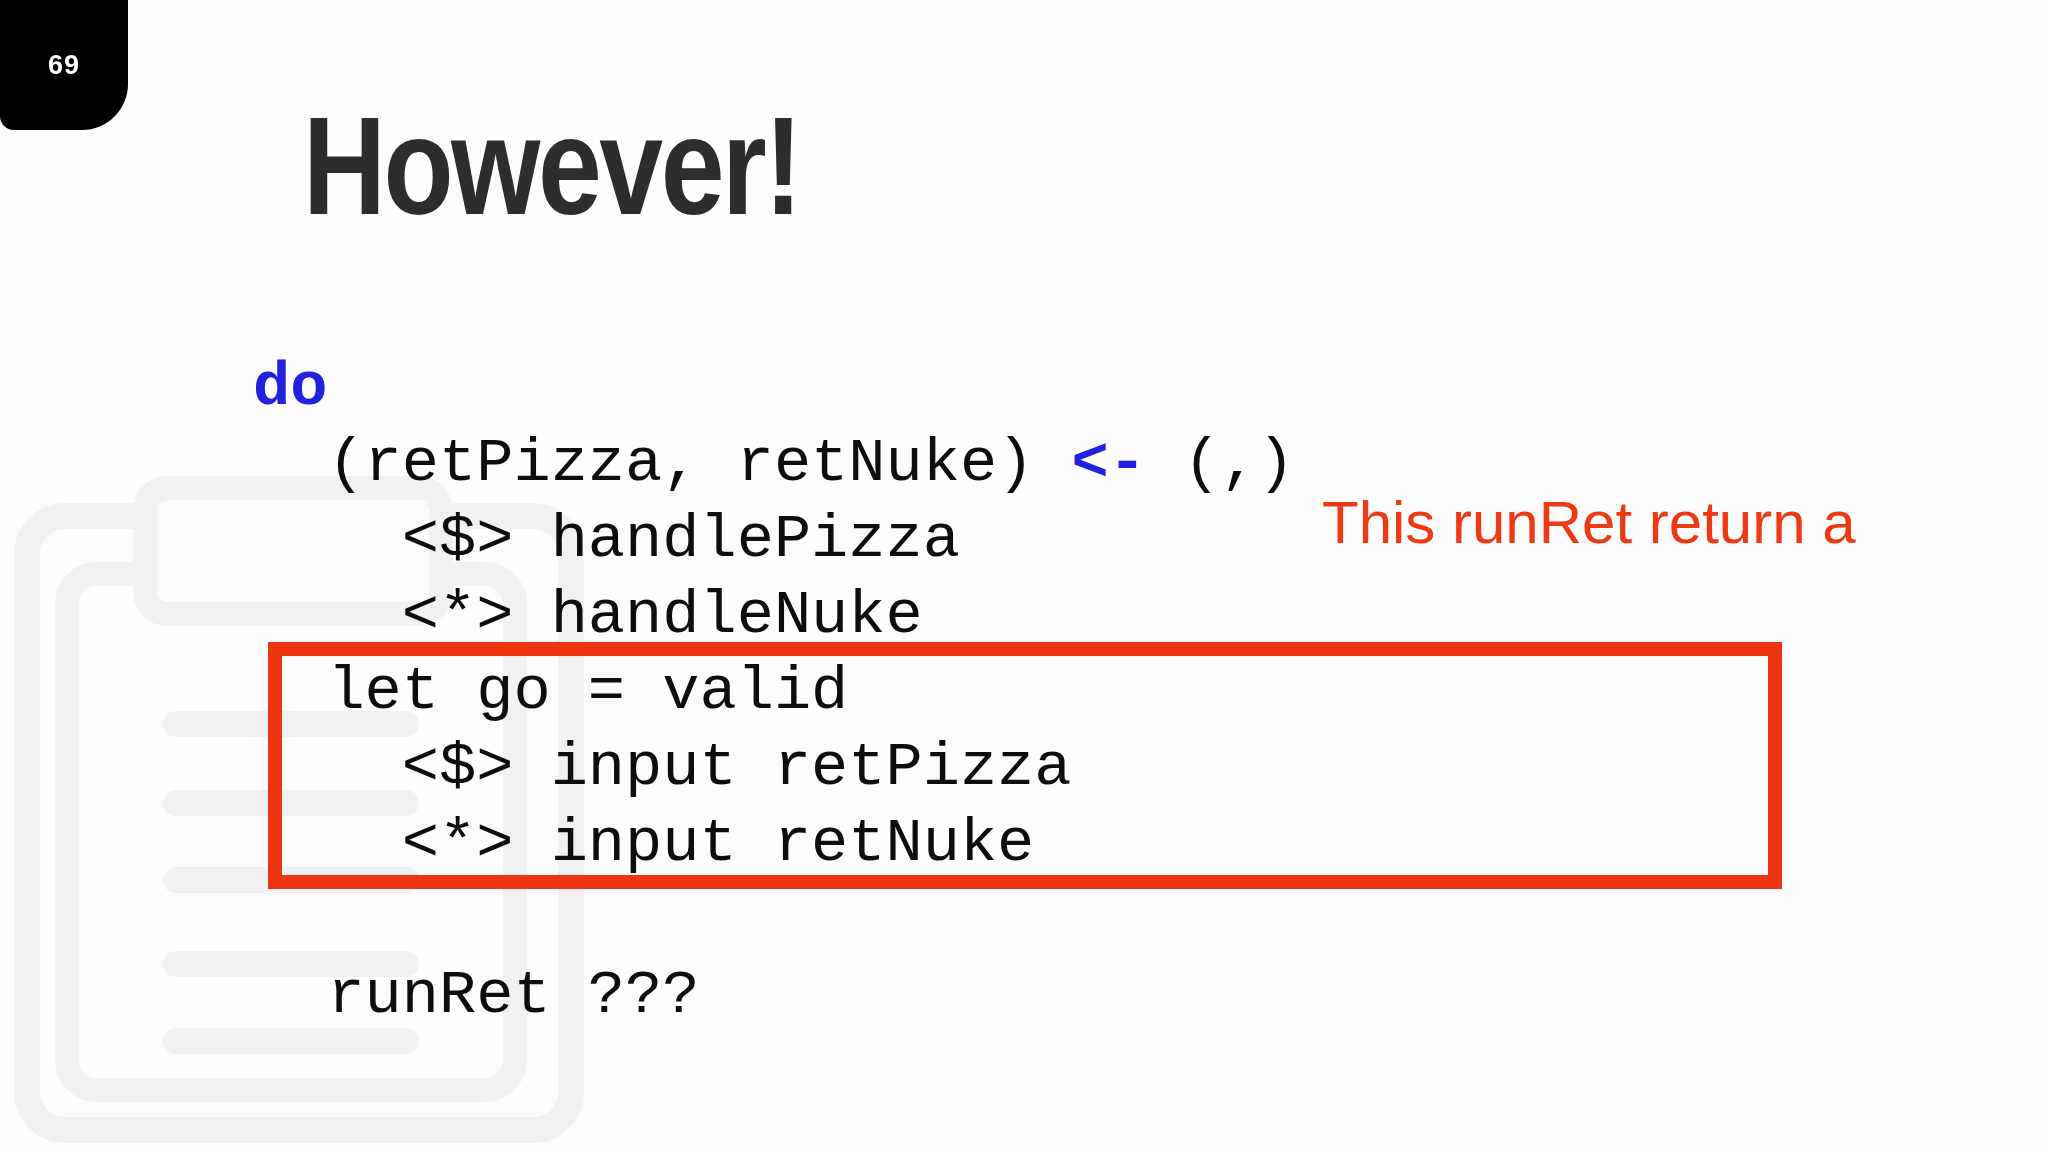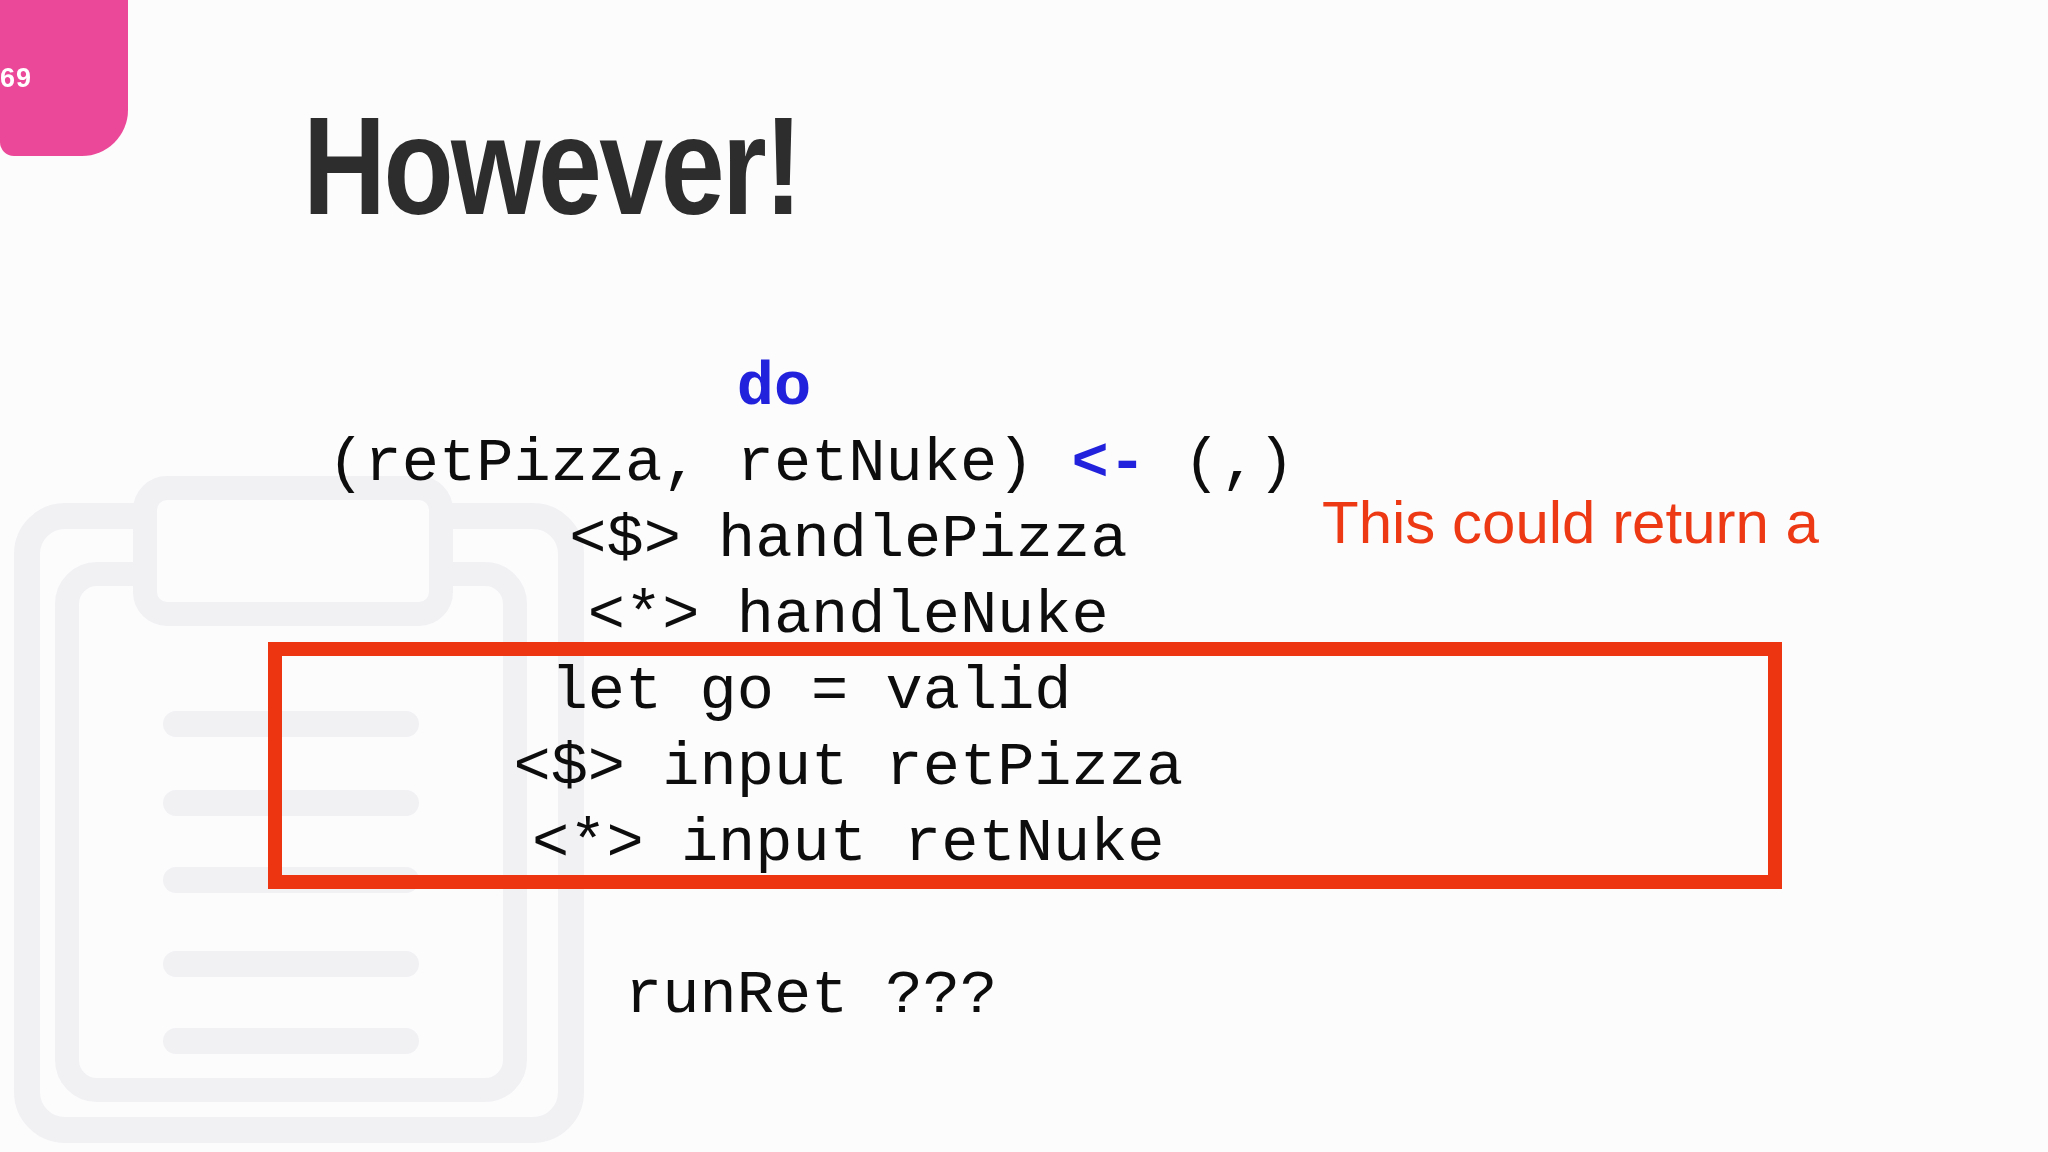--- a/index.html
+++ b/index.html
@@ -3,37 +3,37 @@
 <meta charset="utf-8">
 <style>
   html,body{margin:0;padding:0;}
   body{width:2048px;height:1152px;font-family:"Liberation Sans",sans-serif;}
   .slide{position:relative;width:2048px;height:1152px;background:#fcfcfd;overflow:hidden;}
 
   
   .watermark{position:absolute;left:0;top:470px;pointer-events:none;}
 
   
-  .badge{position:absolute;left:0;top:0;width:128px;height:156px;background:#ec4899;
-         border-radius:0 0 46px 14px;display:flex;align-items:center;}
+  .badge{position:absolute;left:0;top:0;width:128px;height:130px;background:#000000;
+         border-radius:0 0 46px 14px;display:flex;align-items:center;justify-content:center;}
   .badge span{color:#ffffff;font-weight:bold;font-size:27px;letter-spacing:1px;}
 
   
   .logo{position:absolute;left:1768px;top:48px;height:82px;display:flex;align-items:center;gap:10px;}
   .logo .brand{font-size:36px;font-weight:bold;color:#1e3166;letter-spacing:0px;
                transform:scaleX(0.72);transform-origin:left center;white-space:nowrap;}
 
   
   .title{position:absolute;left:303px;top:96px;margin:0;font-size:140px;font-weight:bold;
          color:#2d2d2d;letter-spacing:-3px;line-height:1;transform:scaleX(0.82);transform-origin:left top;white-space:nowrap;}
 
   
   .code{position:absolute;left:253px;top:350px;margin:0;
         font-family:"Liberation Mono","DejaVu Sans Mono",monospace;
-        font-size:62px;color:#0d0d0d;text-align:center;}
+        font-size:62px;color:#0d0d0d;}
   .code-line{height:76px;line-height:76px;white-space:pre;}
   .code .kw{color:#2222dd;font-weight:bold;}
 
   
   .red-box{position:absolute;left:268px;top:642px;width:1514px;height:247px;
            border:14px solid #ee3511;box-sizing:border-box;background:transparent;}
 
   
   .annotation{position:absolute;left:1322px;top:486px;font-size:60px;line-height:74px;
               color:#ee3a14;white-space:nowrap;}
@@ -59,16 +59,16 @@
   </div>
 
 
   <h1 class="title">However!</h1>
 
   <pre class="code"><div class="code-line"><span class="kw">do</span></div><div class="code-line"><span>  (retPizza, retNuke) </span><span class="kw">&lt;-</span><span> (,)</span></div><div class="code-line"><span>    &lt;$&gt; handlePizza</span></div><div class="code-line"><span>    &lt;*&gt; handleNuke</span></div><div class="code-line"><span>  let go = valid</span></div><div class="code-line"><span>    &lt;$&gt; input retPizza</span></div><div class="code-line"><span>    &lt;*&gt; input retNuke</span></div><div class="code-line"><span></span></div><div class="code-line"><span>  runRet ???</span></div></pre>
 
   <div class="red-box"></div>
 
   <div class="annotation">
-    <div>This could return a</div>
+    <div>This runRet return a</div>
   </div>
 
 </div>
 
 </body></html>

